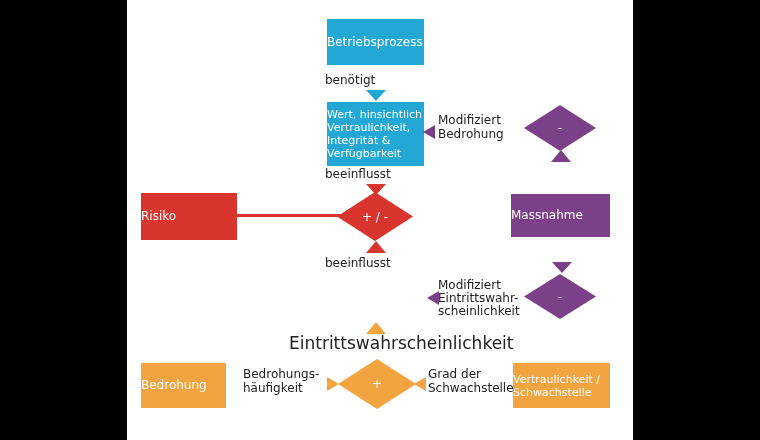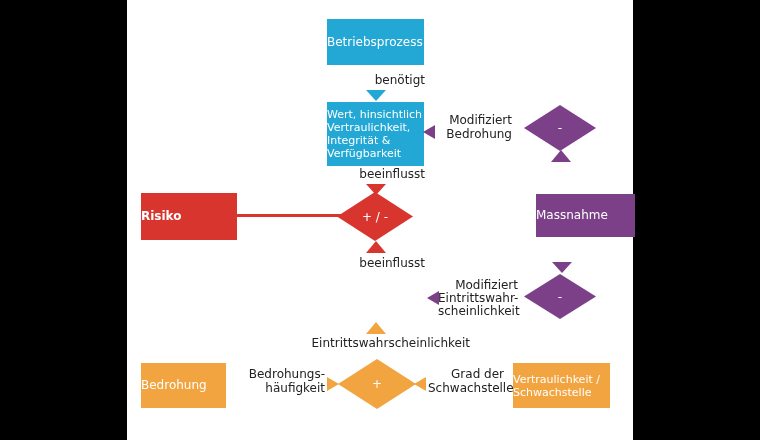--- a/index.html
+++ b/index.html
@@ -10,35 +10,35 @@
   .bar{position:absolute;top:0;height:440px;background:#000;}
   .bar.left{left:0;width:127px;}
   .bar.right{left:633px;width:127px;}
 
   .node{
     position:absolute;display:flex;flex-direction:column;align-items:flex-start;justify-content:center;
     color:#fff;text-align:center;font-size:12px;line-height:13px;box-sizing:border-box;
   }
   .node.small{font-size:11px;line-height:13px;}
   .node.blue{background:var(--blue);}
-  .node.red{background:var(--red);font-weight:bold;}
-  .node.purple{background:var(--purple);margin-left:25px;}
+  .node.red{background:var(--red);}
+  .node.purple{background:var(--purple);}
   .node.orange{background:var(--orange);}
 
   .diamond{
     position:absolute;display:flex;align-items:center;justify-content:center;
     color:#fff;font-size:12px;
     clip-path:polygon(50% 0, 100% 50%, 50% 100%, 0 50%);
   }
   .diamond.red{background:var(--red);}
   .diamond.purple{background:var(--purple);}
   .diamond.orange{background:var(--orange);}
 
   .lbl{
-    position:absolute;color:var(--ink);font-size:12px;line-height:14px;text-align:right;
+    position:absolute;color:var(--ink);font-size:12px;line-height:14px;text-align:left;
   }
 
   .tri{position:absolute;width:0;height:0;}
   .tri.down{border-left:10px solid transparent;border-right:10px solid transparent;border-top:11px solid var(--ink);}
   .tri.up{border-left:10px solid transparent;border-right:10px solid transparent;border-bottom:12px solid var(--ink);}
   .tri.left{border-top:7px solid transparent;border-bottom:7px solid transparent;border-right:12px solid var(--ink);}
   .tri.right{border-top:7px solid transparent;border-bottom:7px solid transparent;border-left:12px solid var(--ink);}
   .tri.c-blue.down{border-top-color:var(--blue);}
   .tri.c-red.down{border-top-color:var(--red);}
   .tri.c-red.up{border-bottom-color:var(--red);}
@@ -107,21 +107,21 @@
   </div>
 
   <div class="tri left c-purple" style="left:427px;top:291px"></div>
   <div class="lbl" style="left:438px;top:279px;width:80px;line-height:13px">
     <div>Modifiziert</div>
     <div>Eintrittswahr-</div>
     <div>scheinlichkeit</div>
   </div>
 
   <div class="tri up c-orange" style="left:366px;top:322px"></div>
-  <div class="lbl" style="left:306px;top:336px;width:164px;font-size:12px">Eintrittswahrscheinlichkeit</div>
+  <div class="lbl" style="left:289px;top:336px;width:164px;font-size:17px">Eintrittswahrscheinlichkeit</div>
 
   <div class="node orange" style="left:141px;top:363px;width:85px;height:45px">
     <span>Bedrohung</span>
   </div>
 
   <div class="lbl" style="left:243px;top:367px;width:82px">
     <div>Bedrohungs-</div>
     <div>häufigkeit</div>
   </div>
 

